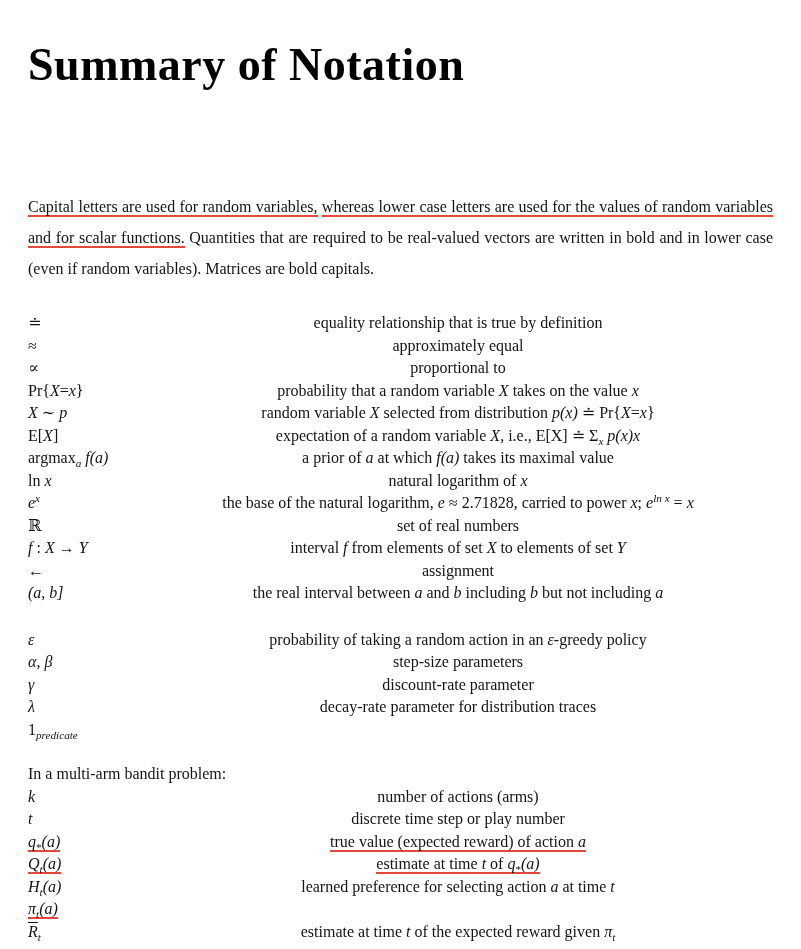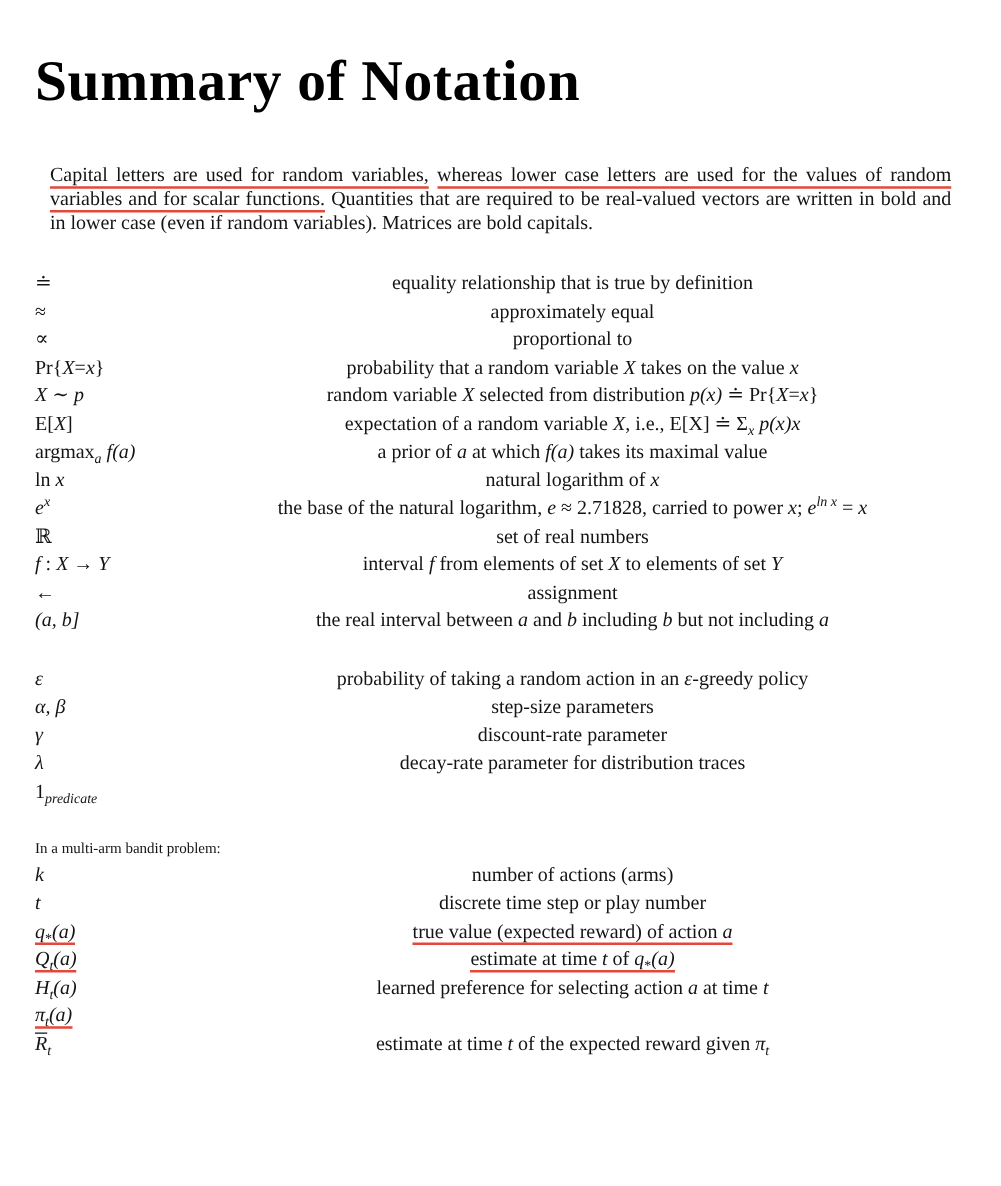--- a/index.html
+++ b/index.html
@@ -10,33 +10,33 @@
     background: #ffffff;
     color: #141414;
     font-family: "Liberation Serif", "DejaVu Serif", "DejaVu Sans", serif;
     overflow: hidden;
   }
   .page { padding: 38px 28px 0 28px; }
   h1.title {
     font-size: 46px;
     font-weight: 700;
     letter-spacing: 0.5px;
-    margin: 0 0 40px 0;
+    margin: 0 0 100px 0;
     color: #000;
   }
   p.intro {
-    margin: 12px;
+    margin: 0;
     font-size: 16px;
-    line-height: 19px;
+    line-height: 31px;
     text-align: justify;
   }
   .deflist { margin-top: 28px; font-size: 16px; line-height: 22.5px; }
   .deflist.greek { margin-top: 24px; }
   .deflist.bandit { margin-top: 0; }
-  .bandit-header { margin: 22px 0 0 0; font-size: 12px; line-height: 22.5px; font-family: Liberation Serif, serif; }
+  .bandit-header { margin: 22px 0 0 0; font-size: 16px; line-height: 22.5px; font-family: Liberation Serif, serif; }
   .defrow { display: flex; }
   .sym { flex: 0 0 115px; white-space: nowrap; }
   .desc { flex: 1; text-align: center; }
   .it { font-style: italic; }
   sub, sup { font-size: 70%; line-height: 0; }
   .bar { text-decoration: overline; }
   .red-ul { border-bottom: 2.5px solid var(--annot); }
 </style>
 </head>
 <body>

